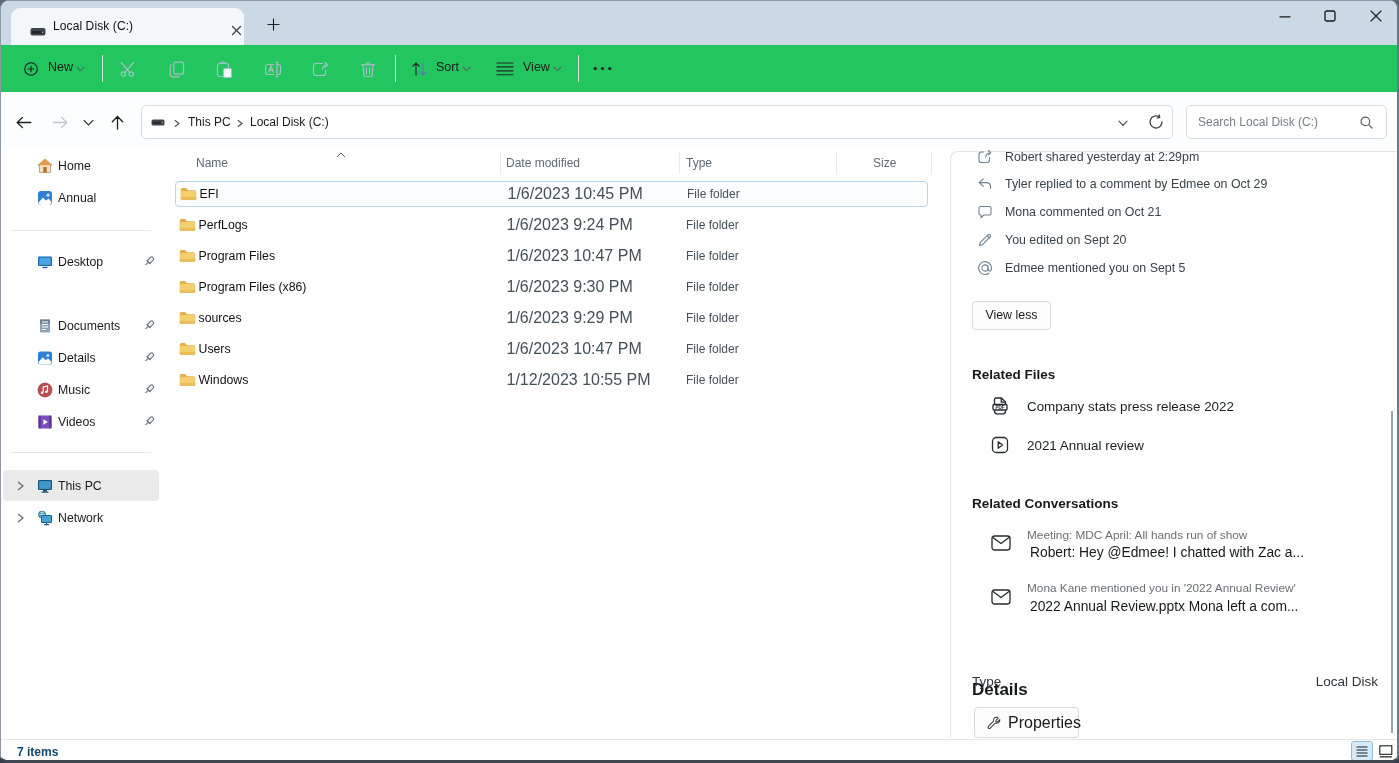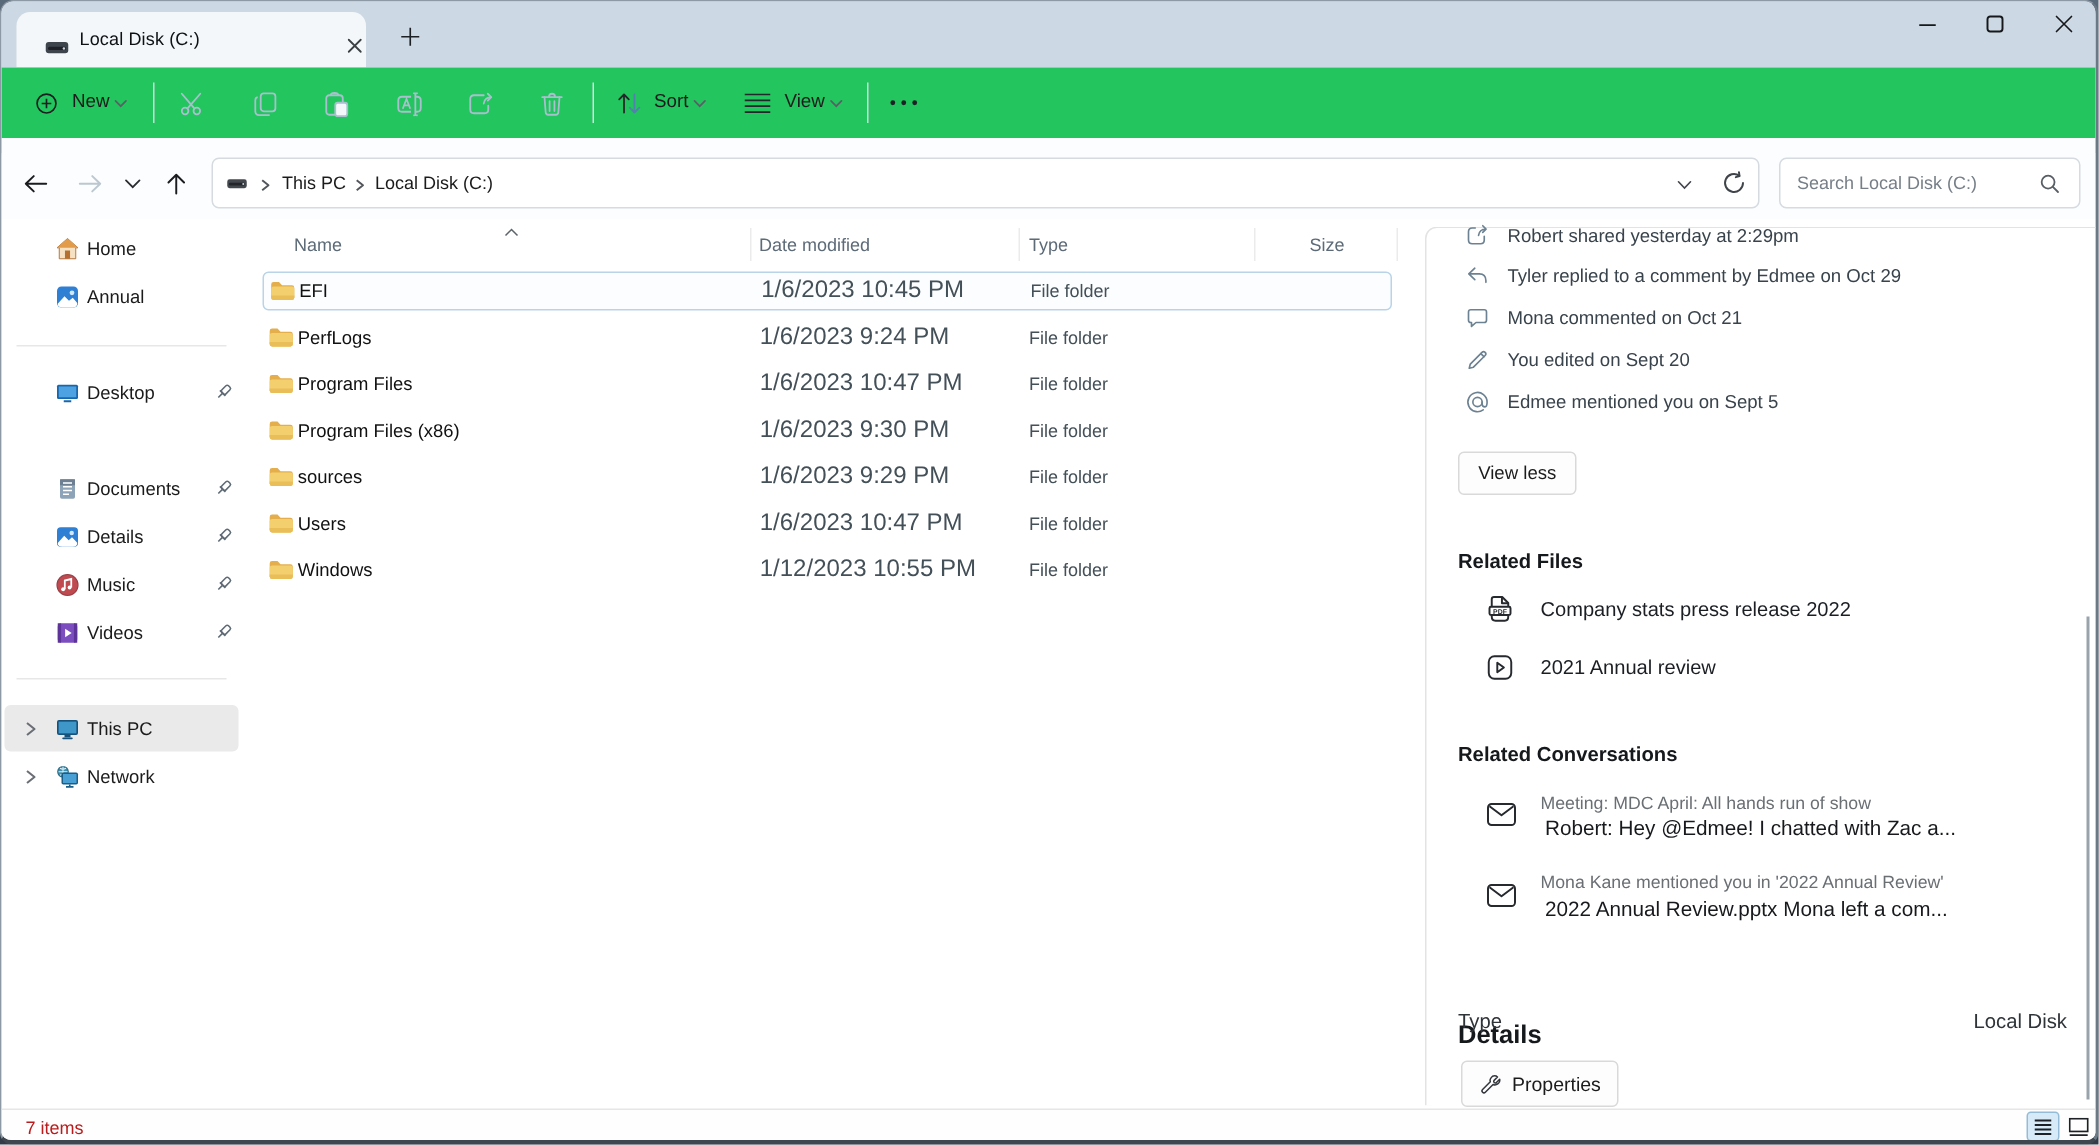--- a/index.html
+++ b/index.html
@@ -515,29 +515,29 @@
     <span class="conv1" style="top:442px;">Mona Kane mentioned you in '2022 Annual Review'</span>
     <span class="conv2" style="top:459.5px;">2022 Annual Review.pptx Mona left a com...</span>
 
     <span class="dhead" style="top:516px; font-size:17px;margin-top:28px;">Details</span>
     <span class="abs" style="left:22px; top:535px; transform:translateY(-50%); font-size:13.5px; color:#2f3439;">Type</span>
     <span class="abs" style="right:22px; top:535px; transform:translateY(-50%); font-size:13.5px; color:#2f3439;">Local Disk</span>
     <div class="btn" style="left:24px; top:561px; width:105px; height:31px;">
       <svg class="abs" style="left:11px; top:8px;" width="15" height="15" viewBox="0 0 15 15">
         <path d="M9.8 1.6 Q12 0.8 13.4 2.2 L10.8 4.8 Q10.4 5.6 11 6.2 Q11.6 6.8 12.4 6.4 L15 3.8 Q15.4 5.8 13.6 7.2 Q12 8.4 10.2 7.6 L4.6 13.2 Q3.6 14.2 2.6 13.2 Q1.6 12.2 2.6 11.2 L8.2 5.6 Q7.4 3.8 9.8 1.6 Z" fill="none" stroke="#33373c" stroke-width="1.1" stroke-linejoin="round" transform="scale(0.92)"></path>
       </svg>
-      <span class="abs" style="left:33px; top:50%; transform:translateY(-50%); font-size:13px; color:#1b1b1b;">Properties</span>
+      <span class="abs" style="left:33px; top:50%; transform:translateY(-50%); font-size:16px; color:#1b1b1b;">Properties</span>
     </div>
 
     <div class="abs" style="left:441px; top:265px; width:2px; height:322px; background:#99a3ab;"></div>
   </div>
 </div>
 
 <div id="status">
-  <span class="abs" style="left:16px; top:5px; font-size:12px; color:#b91c1c;">7 items</span>
+  <span class="abs" style="left:16px; top:5px; font-size:12px; color:#0c4a6e;font-weight:bold;">7 items</span>
   <div class="abs" style="left:1350px; top:1px; width:22px; height:20px; background:#d6eaf8; border:1px solid #94bcd8; border-radius:3px;">
     <svg class="abs" style="left:4px; top:4px;" width="12" height="11" viewBox="0 0 12 11">
       <path d="M0.5 1 H11.5 M0.5 4 H11.5 M0.5 7 H11.5 M0.5 10 H11.5" stroke="#1d2024" stroke-width="1.2"></path>
     </svg>
   </div>
   <div class="abs" style="left:1374px; top:1px; width:22px; height:20px;">
     <svg class="abs" style="left:4px; top:4px;" width="14" height="13" viewBox="0 0 14 13">
       <rect x="0.8" y="0.8" width="12" height="8.5" fill="none" stroke="#1d2024" stroke-width="1.1"></rect>
       <path d="M0.8 11.8 H12.8" stroke="#1d2024" stroke-width="1.2"></path>
     </svg>

